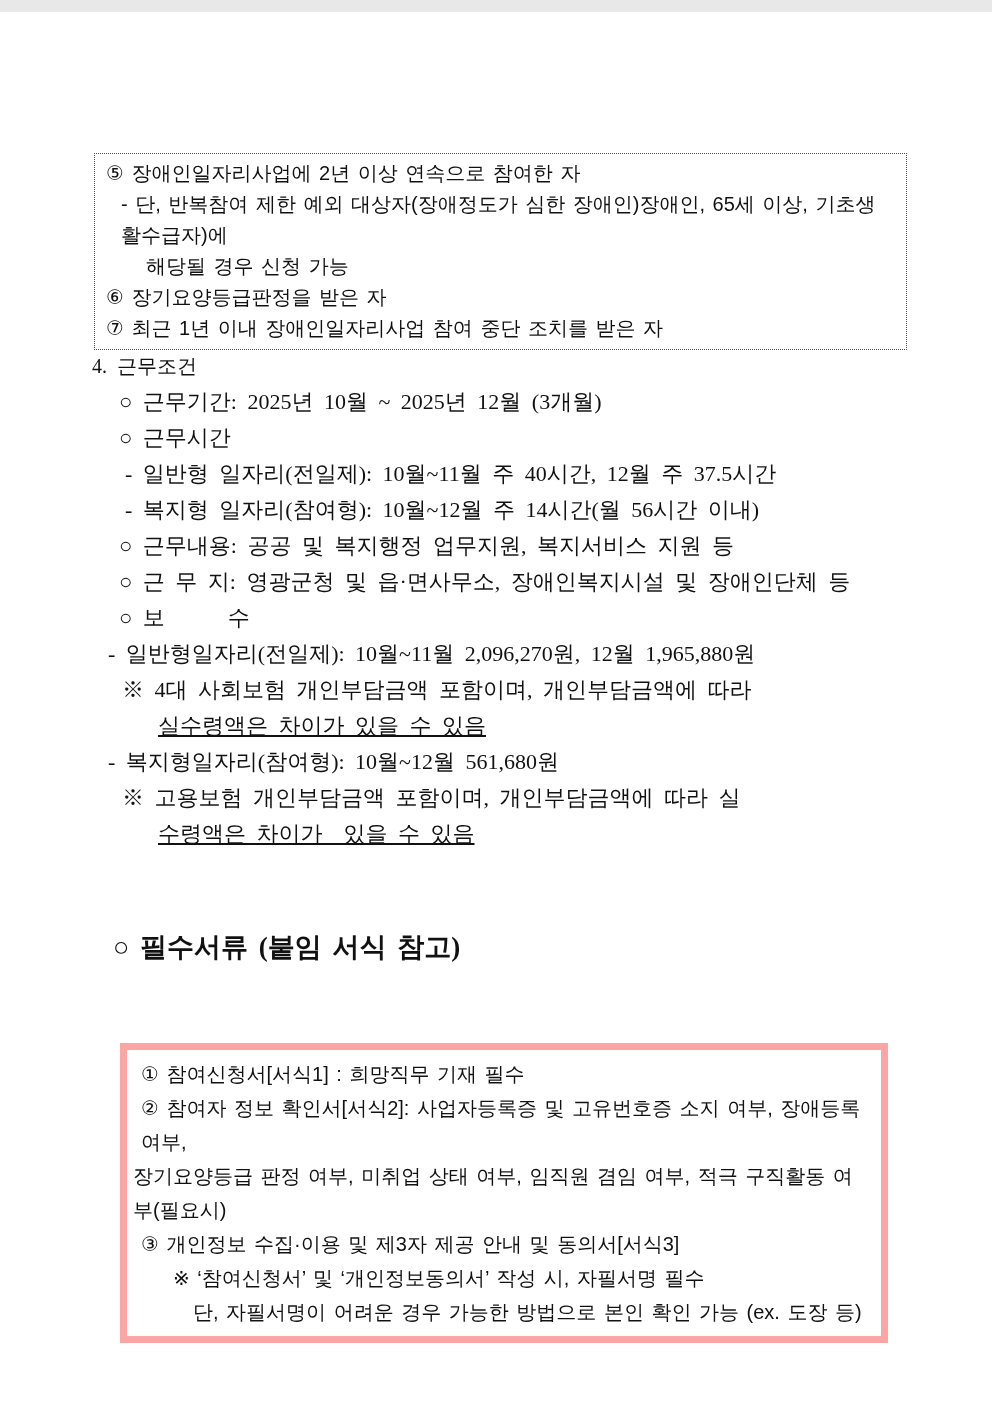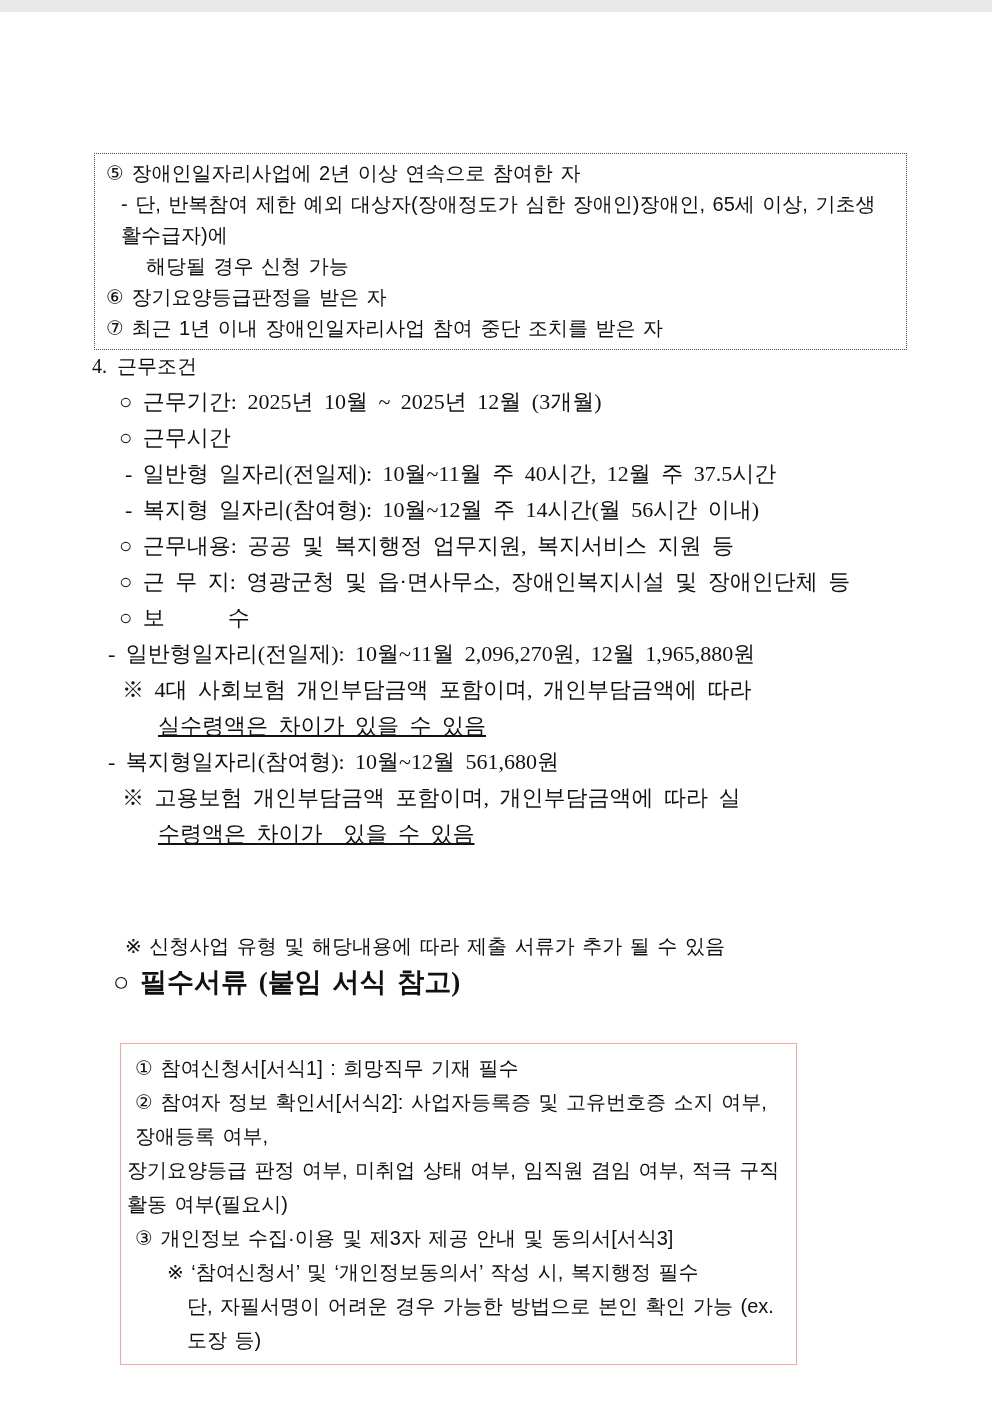--- a/index.html
+++ b/index.html
@@ -58,22 +58,22 @@
   }
   .sec5 .sub {
     font-family:"Liberation Serif","DejaVu Serif",serif;
     font-weight:bold;
     font-size:27px; line-height:37px;
     padding-left:21px; word-spacing:4px;
   }
 
   
   .box-solid {
-    position:absolute; left:120px; top:1031px; width:677px;
-    border:1px solid #fca5a5;
+    position:absolute; left:120px; top:1031px; width:768px;
+    border:7px solid #fca5a5;
     padding:7px 12px 7px 6px;
     font-family:"Liberation Sans","DejaVu Sans",sans-serif;
     font-size:20px; line-height:34px;
     word-spacing:2px;
   }
   .box-solid .lv0 { padding-left:0; }
   .box-solid .lv1 { padding-left:8px; }
   .box-solid .lv2 { padding-left:40px; }
   .box-solid .lv3 { padding-left:60px; }
 </style>
@@ -105,27 +105,26 @@
         <div class="line lv3">- 일반형일자리(전일제): 10월~11월 2,096,270원, 12월 1,965,880원</div>
         <div class="line lv4">※ 4대 사회보험 개인부담금액 포함이며, 개인부담금액에 따라</div>
         <div class="line lv5">실수령액은 차이가 있을 수 있음</div>
         <div class="line lv3">- 복지형일자리(참여형): 10월~12월 561,680원</div>
         <div class="line lv4">※ 고용보험 개인부담금액 포함이며, 개인부담금액에 따라 실</div>
         <div class="line lv5">수령액은 차이가  있을 수 있음</div>
       </div>
   </div>
 
   <div class="sec5">
-    <div class="line note">※ 신청사업 유형 및 해당내용에 따라 제출 서류가 추가 될 수 있음</div>
     <div class="line sub">○ 필수서류 (붙임 서식 참고)</div>
   </div>
 
   <div class="box-solid">
 
   <div class="line lv1">① 참여신청서[서식1] : 희망직무 기재 필수</div>
       <div class="line lv1">② 참여자 정보 확인서[서식2]: 사업자등록증 및 고유번호증 소지 여부, 장애등록 여부,</div>
       <div class="line lv0">장기요양등급 판정 여부, 미취업 상태 여부, 임직원 겸임 여부, 적극 구직활동 여부(필요시)</div>
       <div class="line lv1">③ 개인정보 수집·이용 및 제3자 제공 안내 및 동의서[서식3]</div>
-      <div class="line lv2">※ ‘참여신청서’ 및 ‘개인정보동의서’ 작성 시, 복지행정 필수</div>
+      <div class="line lv2">※ ‘참여신청서’ 및 ‘개인정보동의서’ 작성 시, 자필서명 필수</div>
       <div class="line lv3">단, 자필서명이 어려운 경우 가능한 방법으로 본인 확인 가능 (ex. 도장 등)</div>
     </div>
 
 </div>
 
 </body></html>

